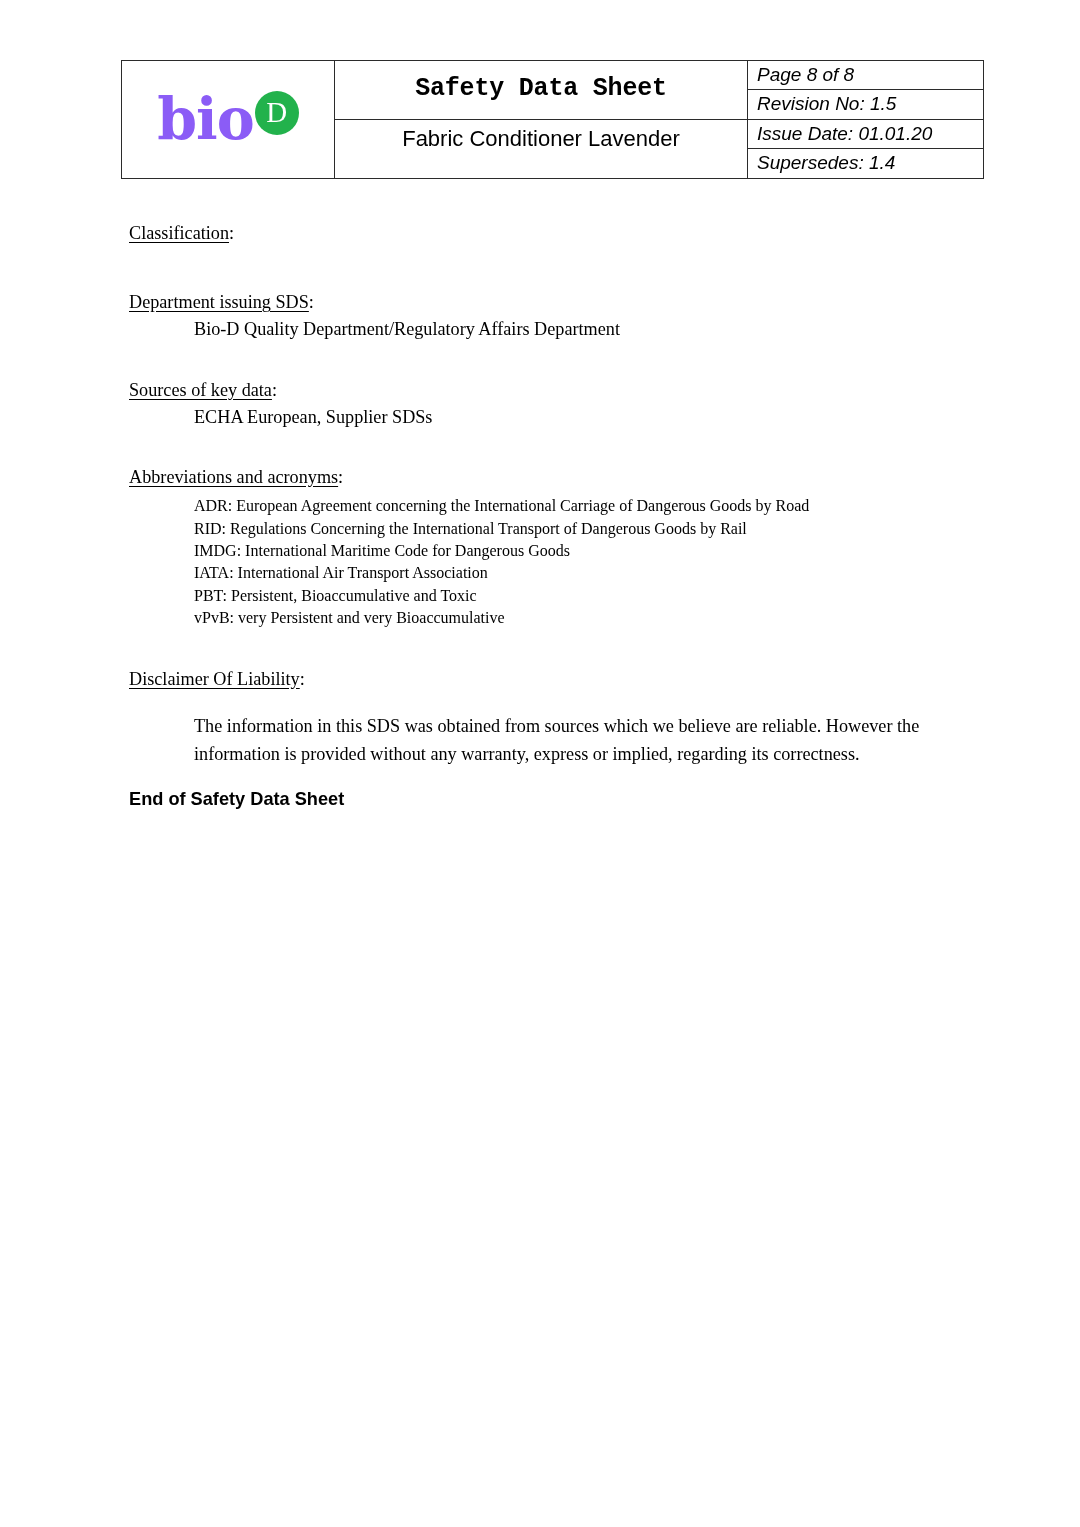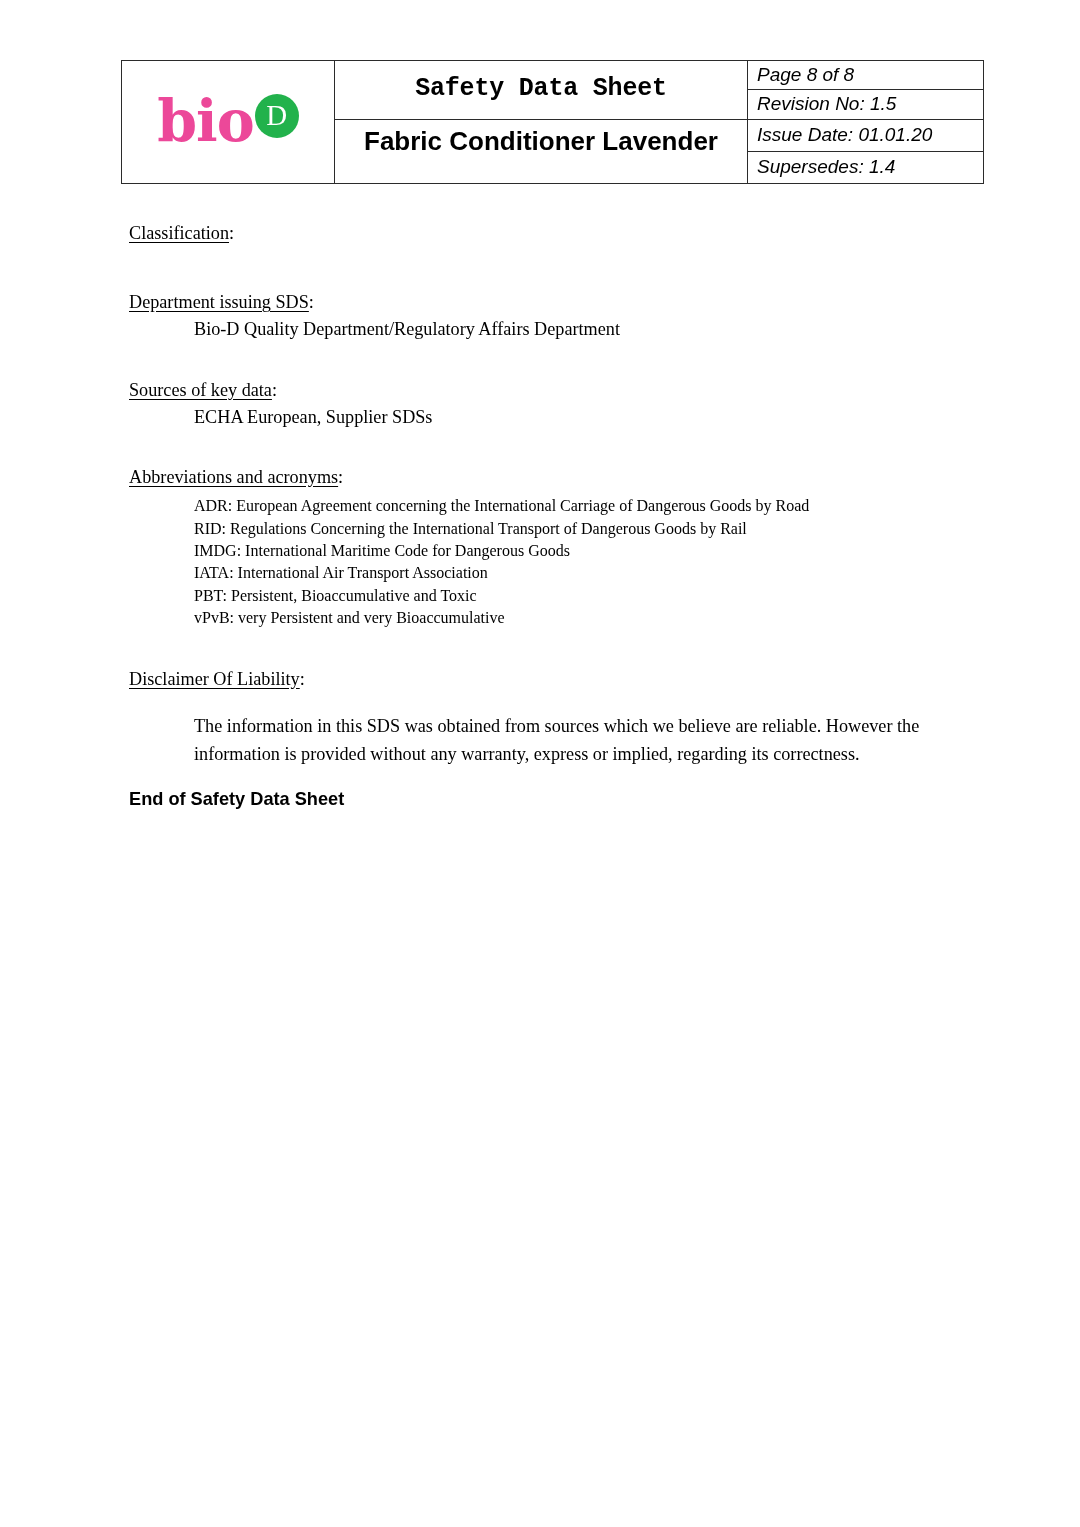--- a/index.html
+++ b/index.html
@@ -50,21 +50,21 @@
     display: inline-block;
     position: relative;
     line-height: 1;
     white-space: nowrap;
   }
   .logo-bio {
     font-family: "DejaVu Serif", serif;
     font-weight: 700;
     font-size: 57px;
     letter-spacing: -1px;
-    color: #ec4899;
+    color: #8b5cf6;
     vertical-align: middle;
   }
   .logo-badge {
     display: inline-block;
     width: 44px;
     height: 44px;
     border-radius: 50%;
     background: #22b24c;
     vertical-align: middle;
     position: relative;
@@ -88,22 +88,22 @@
   .title-main {
     text-align: center;
     font-weight: bold;
     font-size: 25px;
     letter-spacing: -0.2px;
     padding: 7px 6px 9px 6px !important;
     font-family: Liberation Mono, monospace;
   }
   .title-sub {
     text-align: center;
-    font-weight: bold;
-    font-size: 26px;
+    font-weight: normal;
+    font-size: 22px;
     padding: 6px 6px 26px 6px !important;
     vertical-align: top;
   }
 
   .meta-cell {
     font-size: 19px;
     padding: 3px 0 4px 9px !important;
     white-space: nowrap;
     line-height: 1.12;
     font-style: italic;

